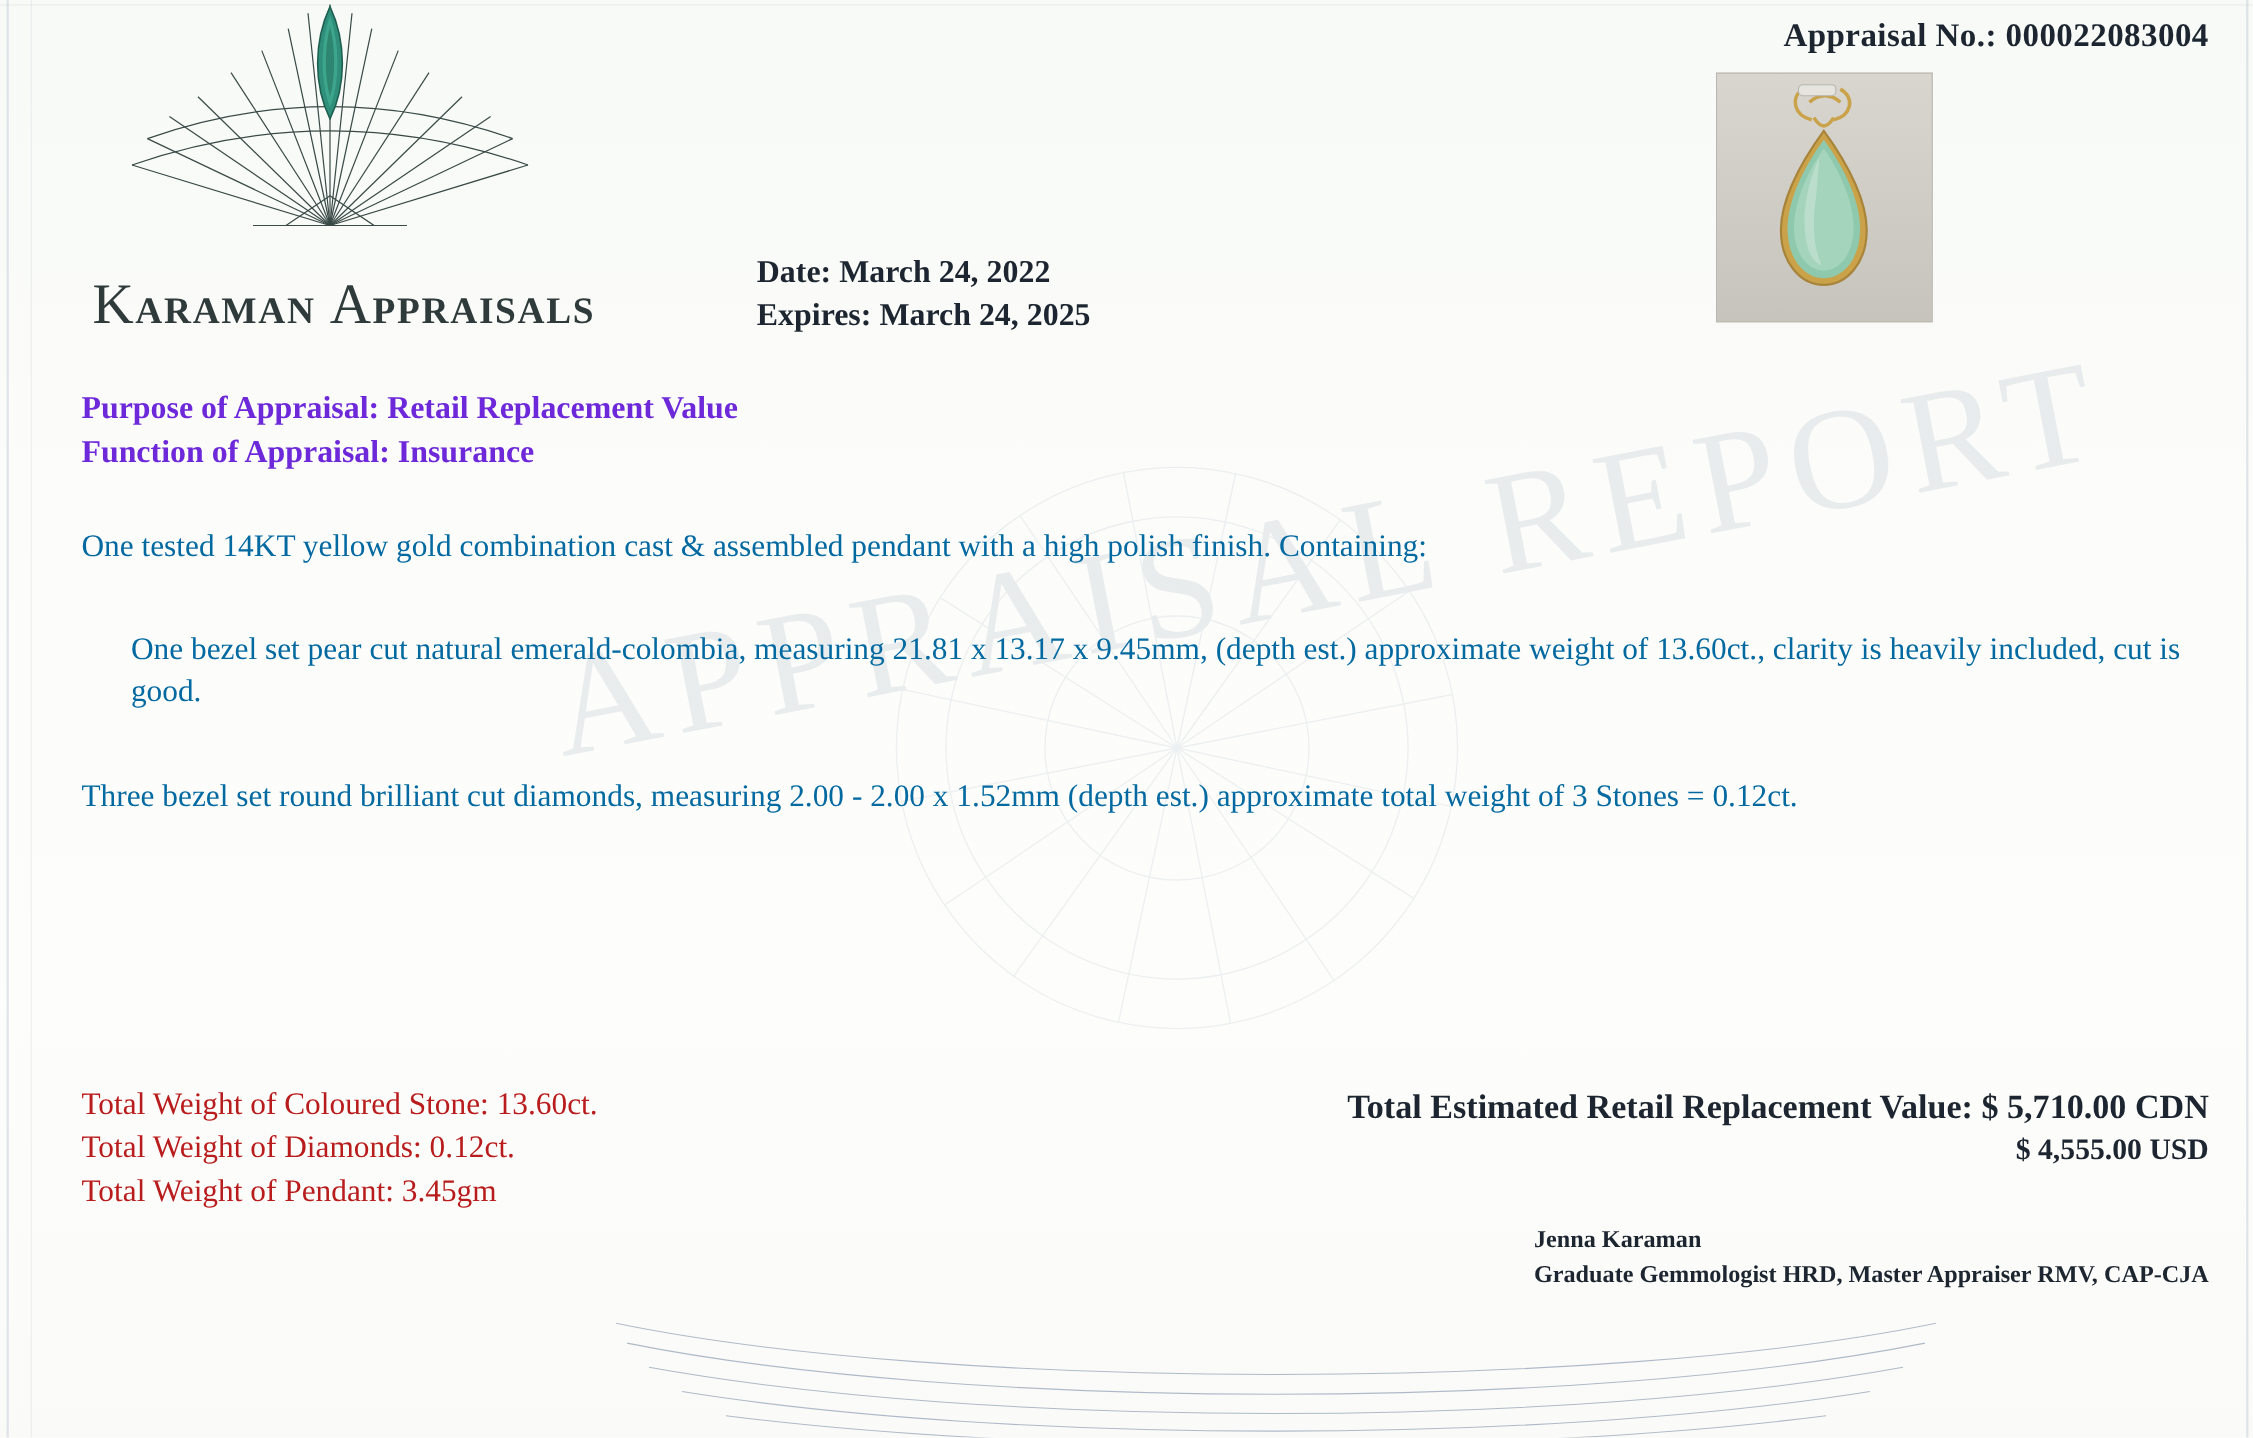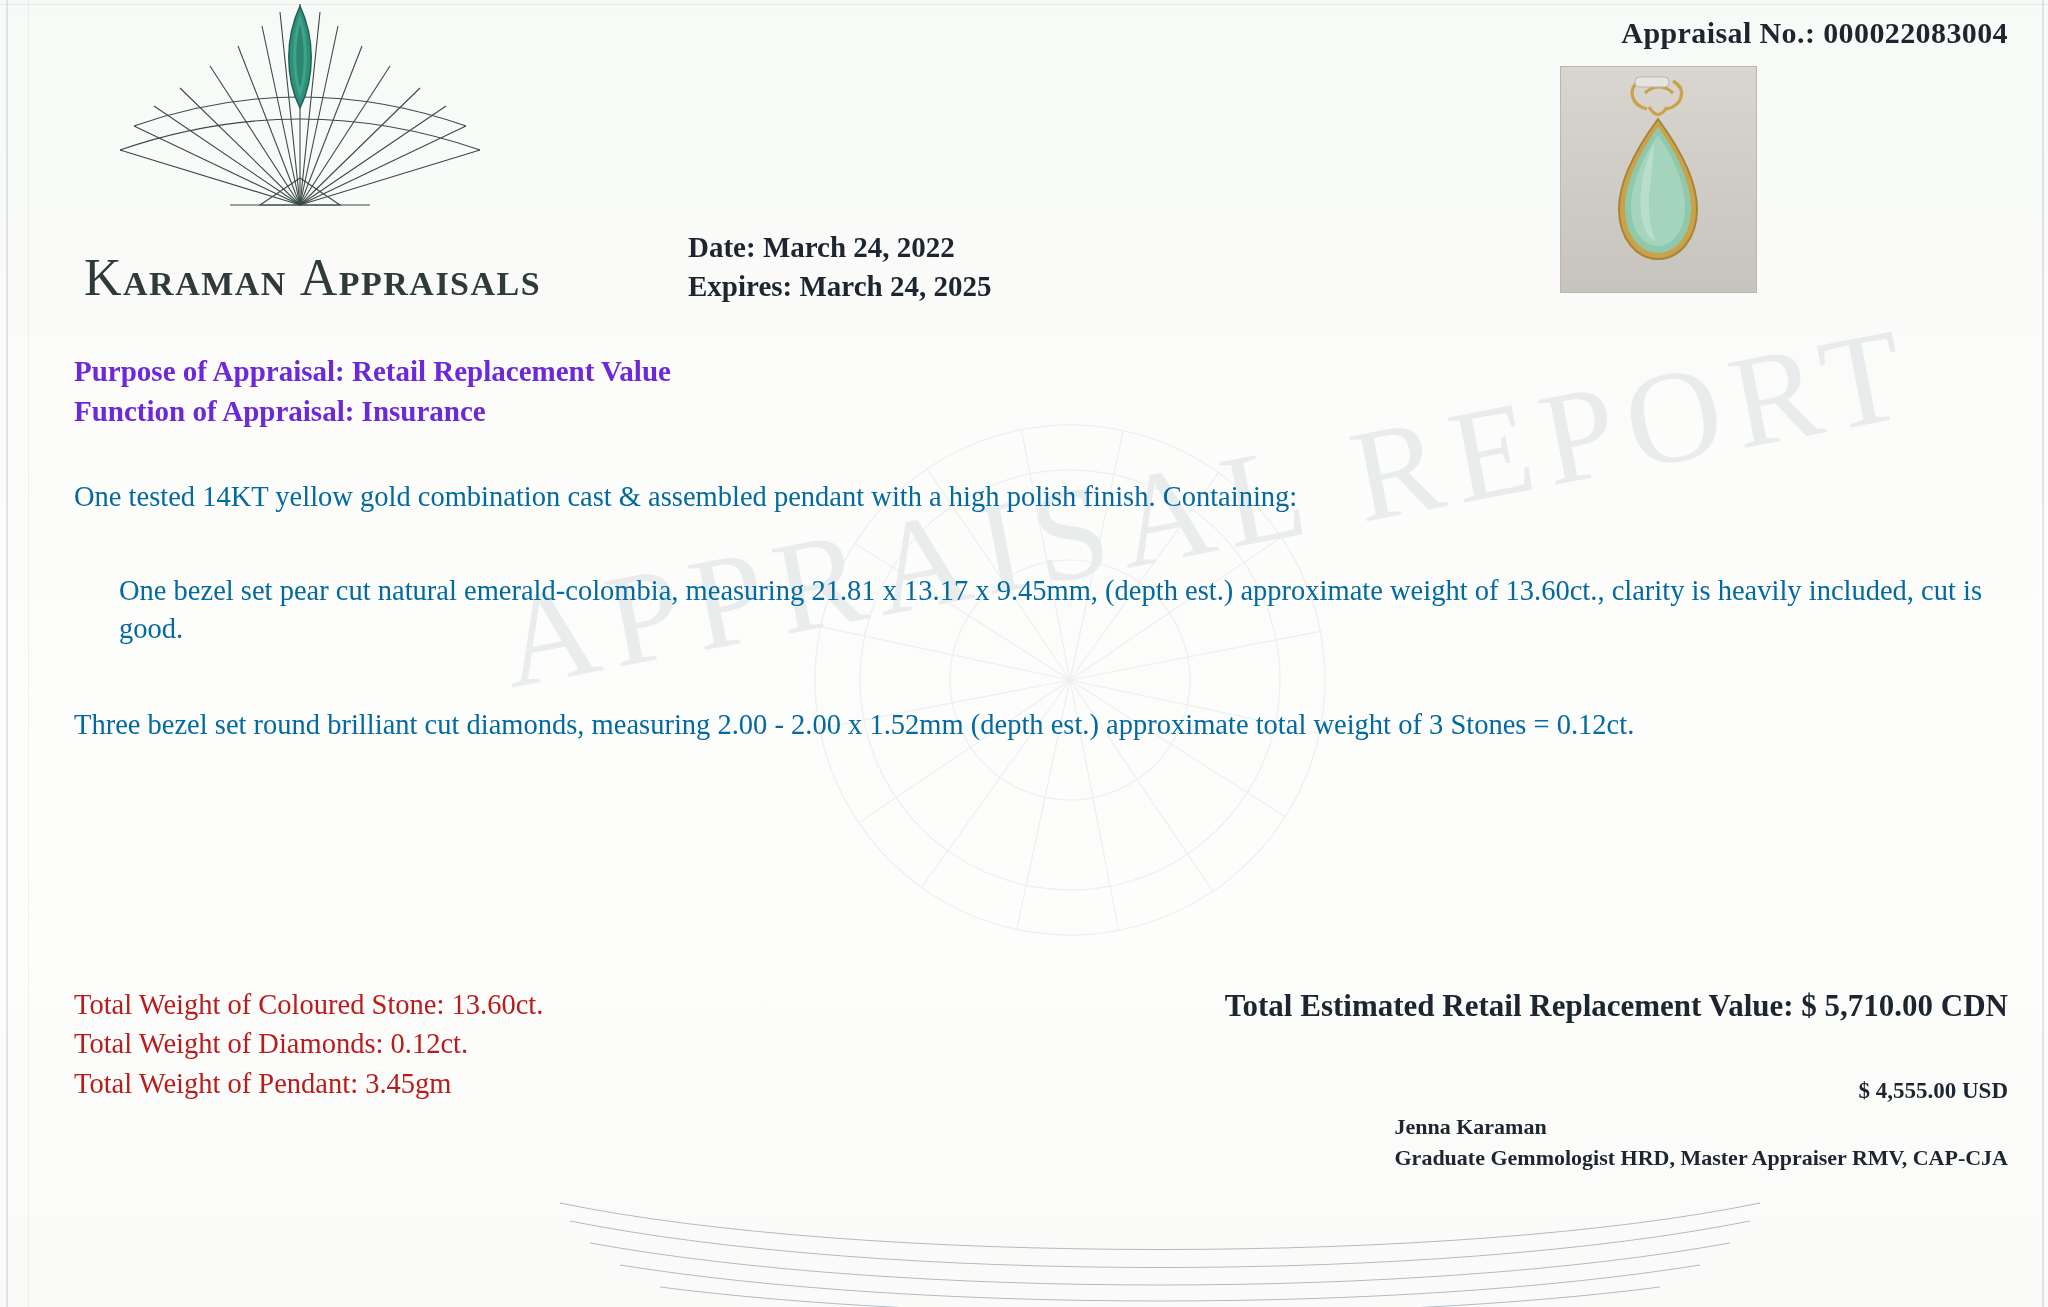--- a/index.html
+++ b/index.html
@@ -178,24 +178,24 @@
     text-align: left;
     font-weight: bold;
     font-size: 31px;
     line-height: 1.36;
     color: #1d2630;
     white-space: nowrap;
   }
   .value-usd {
     position: absolute;
     right: 40px;
-    top: 1078px;
+    top: 1030px;
     text-align: right;
     font-weight: bold;
-    font-size: 23px;
+    font-size: 27px;
     color: #1d2630;
     white-space: nowrap;
   }
 
   .signature {
     position: absolute;
     right: 40px;
     top: 1112px;
     font-weight: bold;
     font-size: 22px;

